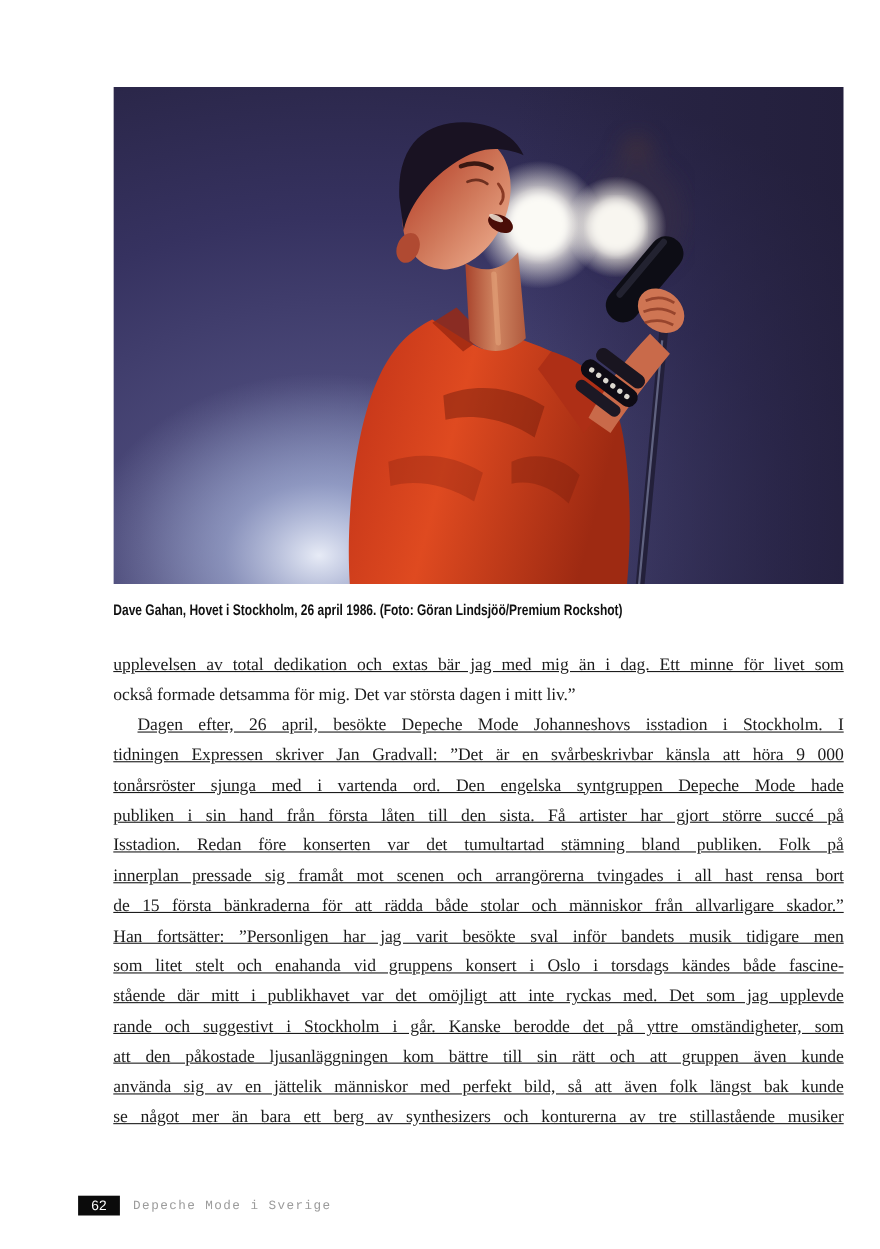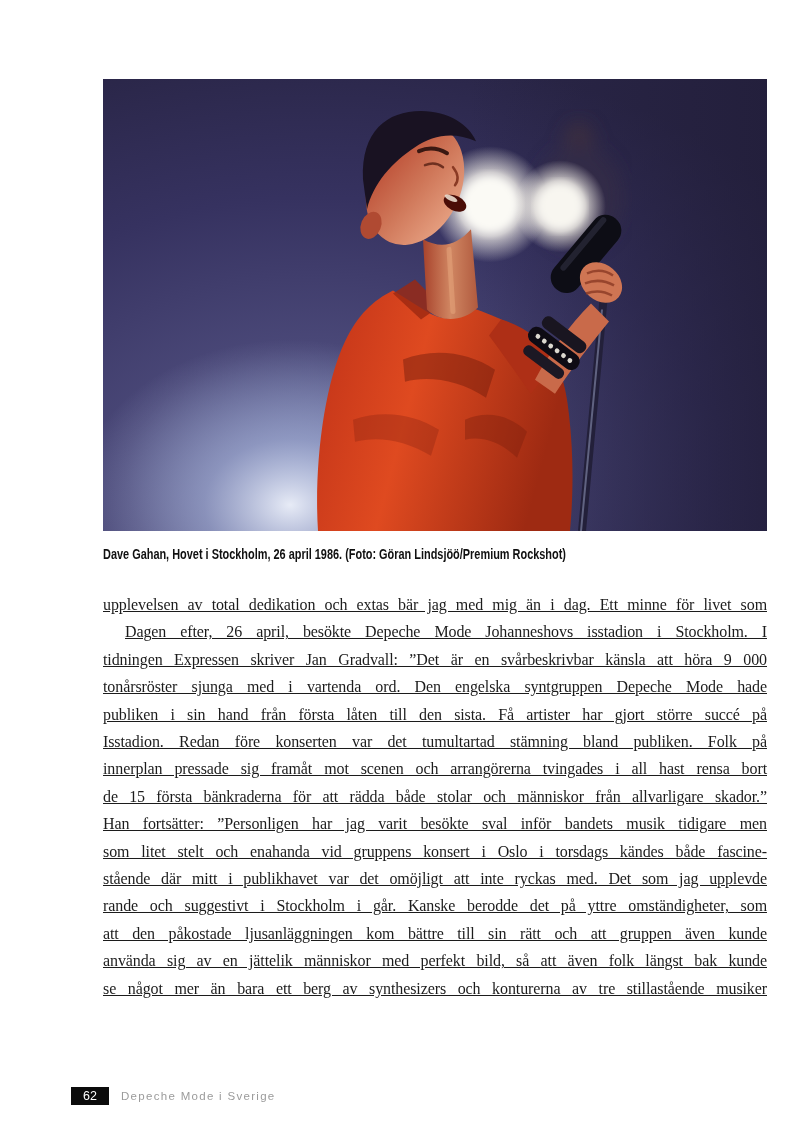--- a/index.html
+++ b/index.html
@@ -30,21 +30,21 @@
   .body-text .line.justify{text-align:justify;text-align-last:justify;text-decoration:underline;}
   .body-text .line.indent{text-indent:22px;}
   
   .footer{position:absolute;left:0;top:1087px;width:720px;height:20px;
     font-family:"Liberation Sans",sans-serif;}
   .pagenum{
     position:absolute;left:36px;top:0;width:38px;height:18px;background:#0b0b0b;
     color:#ffffff;font-size:12.5px;display:flex;align-items:center;justify-content:center;
   }
   .booktitle{
-    position:absolute;left:86px;top:3px;color:#9b9b9b;font-size:11.5px;letter-spacing:1.3px;
+    position:absolute;left:86px;top:3px;color:#9b9b9b;font-size:11.5px;letter-spacing:1.3px;font-family:Liberation Mono, monospace;
   }
 </style>
 </head>
 <body>
 
 <div class="page">
 
   <figure class="photo">
     <svg viewBox="0 0 664 451" preserveAspectRatio="none">
       <defs>
@@ -167,20 +167,21 @@
       </g>
     </svg>
   </figure>
 
   <div class="caption">Dave Gahan, Hovet i Stockholm, 26 april 1986. (Foto: Göran Lindsjöö/Premium Rockshot)</div>
 
   <div class="body-text">
 
       <div class="line justify">upplevelsen av total dedikation och extas bär jag med mig än i dag. Ett minne för livet som</div>
 
+      <div class="line">också formade detsamma för mig. Det var största dagen i mitt liv.”</div>
 
       <div class="line justify indent">Dagen efter, 26 april, besökte Depeche Mode Johanneshovs isstadion i Stockholm. I</div>
 
       <div class="line justify">tidningen Expressen skriver Jan Gradvall: ”Det är en svårbeskrivbar känsla att höra 9 000</div>
 
       <div class="line justify">tonårsröster sjunga med i vartenda ord. Den engelska syntgruppen Depeche Mode hade</div>
 
       <div class="line justify">publiken i sin hand från första låten till den sista. Få artister har gjort större succé på</div>
 
       <div class="line justify">Isstadion. Redan före konserten var det tumultartad stämning bland publiken. Folk på</div>

